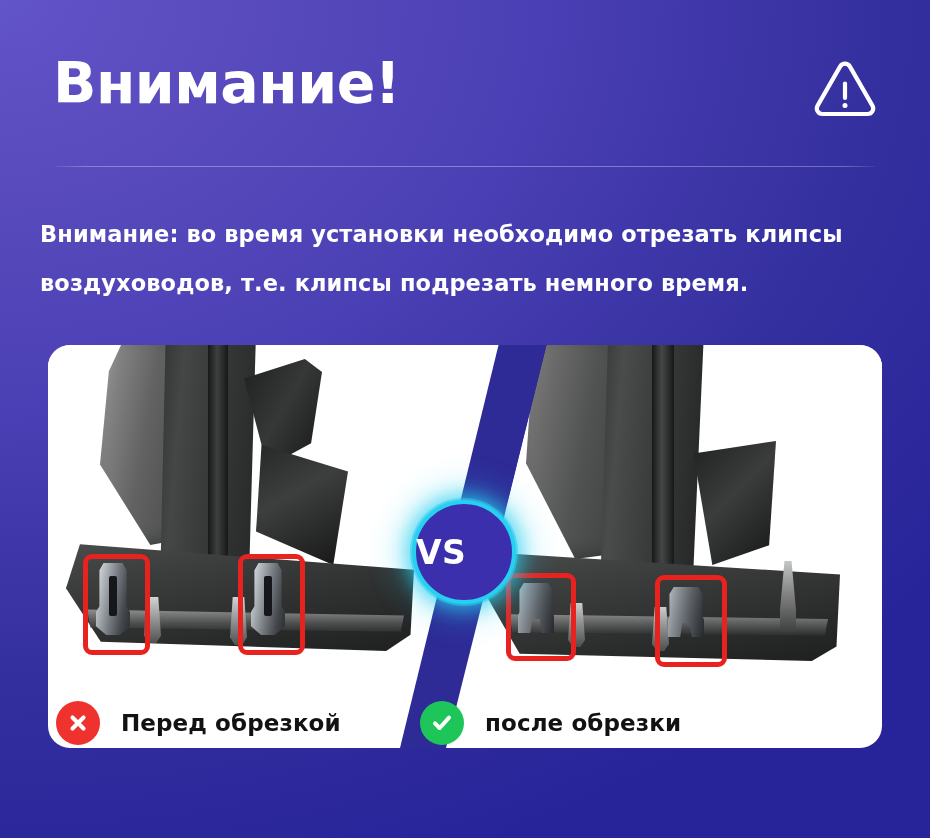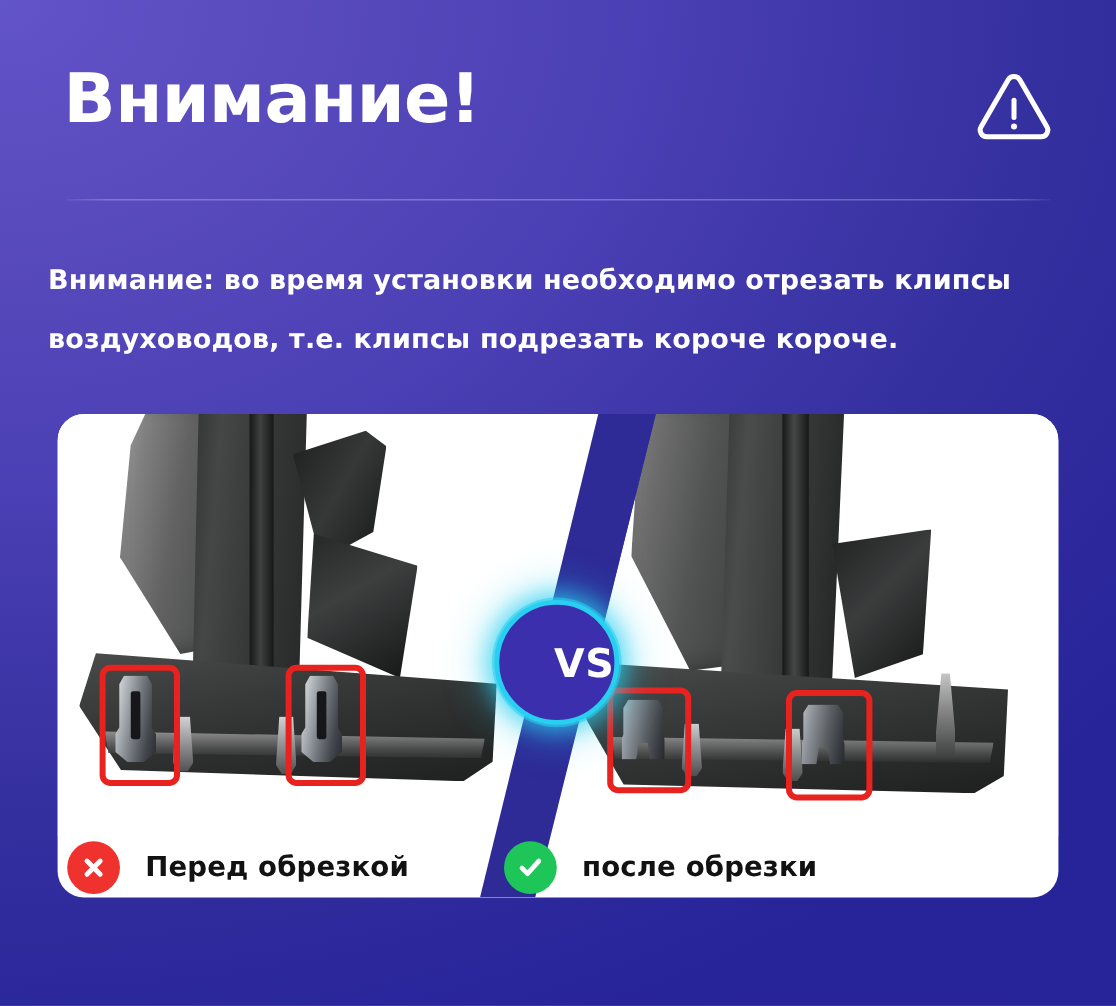--- a/index.html
+++ b/index.html
@@ -228,21 +228,21 @@
   
   .vs-badge{
     position:absolute;left:412px;top:500px;
     width:96px;height:96px;border-radius:50%;
     background:#3b2fad;
     border:4px solid #29cff0;
     box-shadow:
        0 0 0 2px rgba(41,207,240,.55),
        0 0 18px 5px rgba(41,207,240,.70),
        0 0 34px 12px rgba(41,207,240,.32);
-    display:flex;align-items:center;justify-content:flex-end;
+    display:flex;align-items:center;justify-content:flex-start;
     z-index:6;
   }
   .vs-badge span{
     color:#ffffff;font-size:33px;font-weight:700;
     letter-spacing:.5px;line-height:1;
     font-family:"DejaVu Sans","Liberation Sans",sans-serif;
   }
 
   
   .labels{
@@ -288,21 +288,21 @@
         <line x1="31" y1="23.5" x2="31" y2="38" stroke="#ffffff" stroke-width="4.2" stroke-linecap="round"></line>
         <circle cx="31" cy="45.4" r="2.5" fill="#ffffff"></circle>
       </svg>
     </div>
 
     <div class="divider"></div>
   </div>
 
   <div class="body-copy">
     <span class="ln">Внимание: во время установки необходимо отрезать клипсы</span>
-    <span class="ln">воздуховодов, т.е. клипсы подрезать короче короче.</span>
+    <span class="ln">воздуховодов, т.е. клипсы подрезать немного время.</span>
   </div>
 
   <div class="card">
 
     <div class="pane left L">
       <div class="part duct-upper"></div>
       <div class="part duct-face"></div>
       <div class="part duct-rib"></div>
       <div class="part duct-wing"></div>
       <div class="part duct-wing2"></div>

